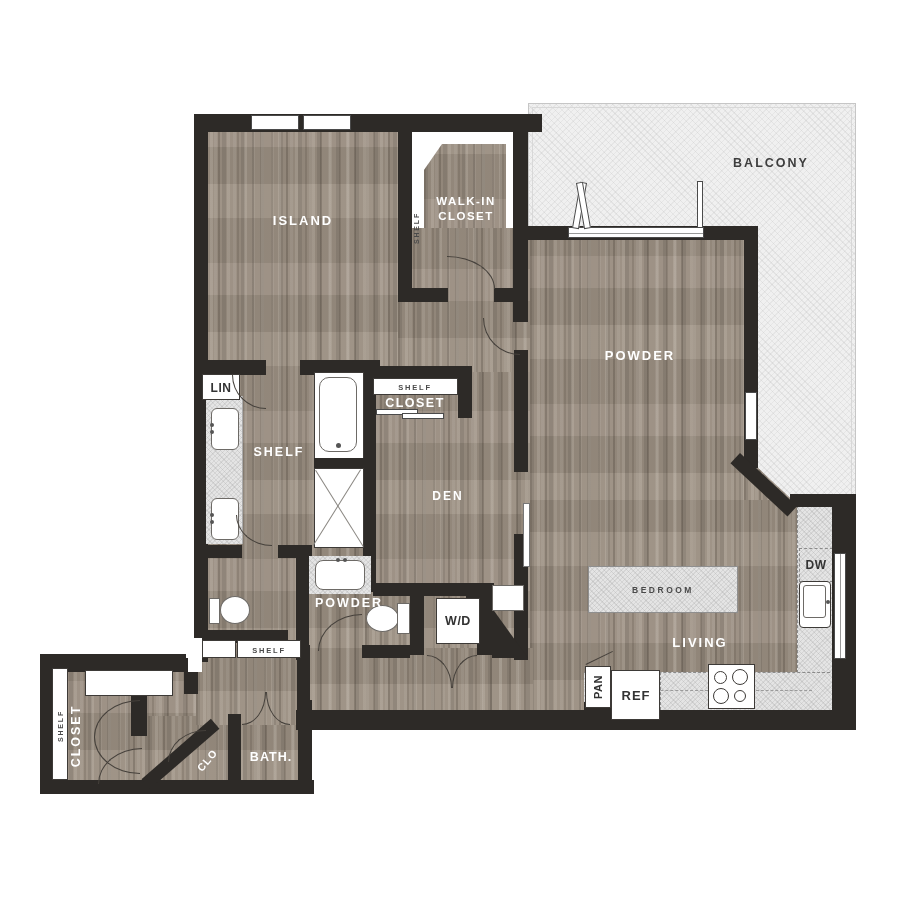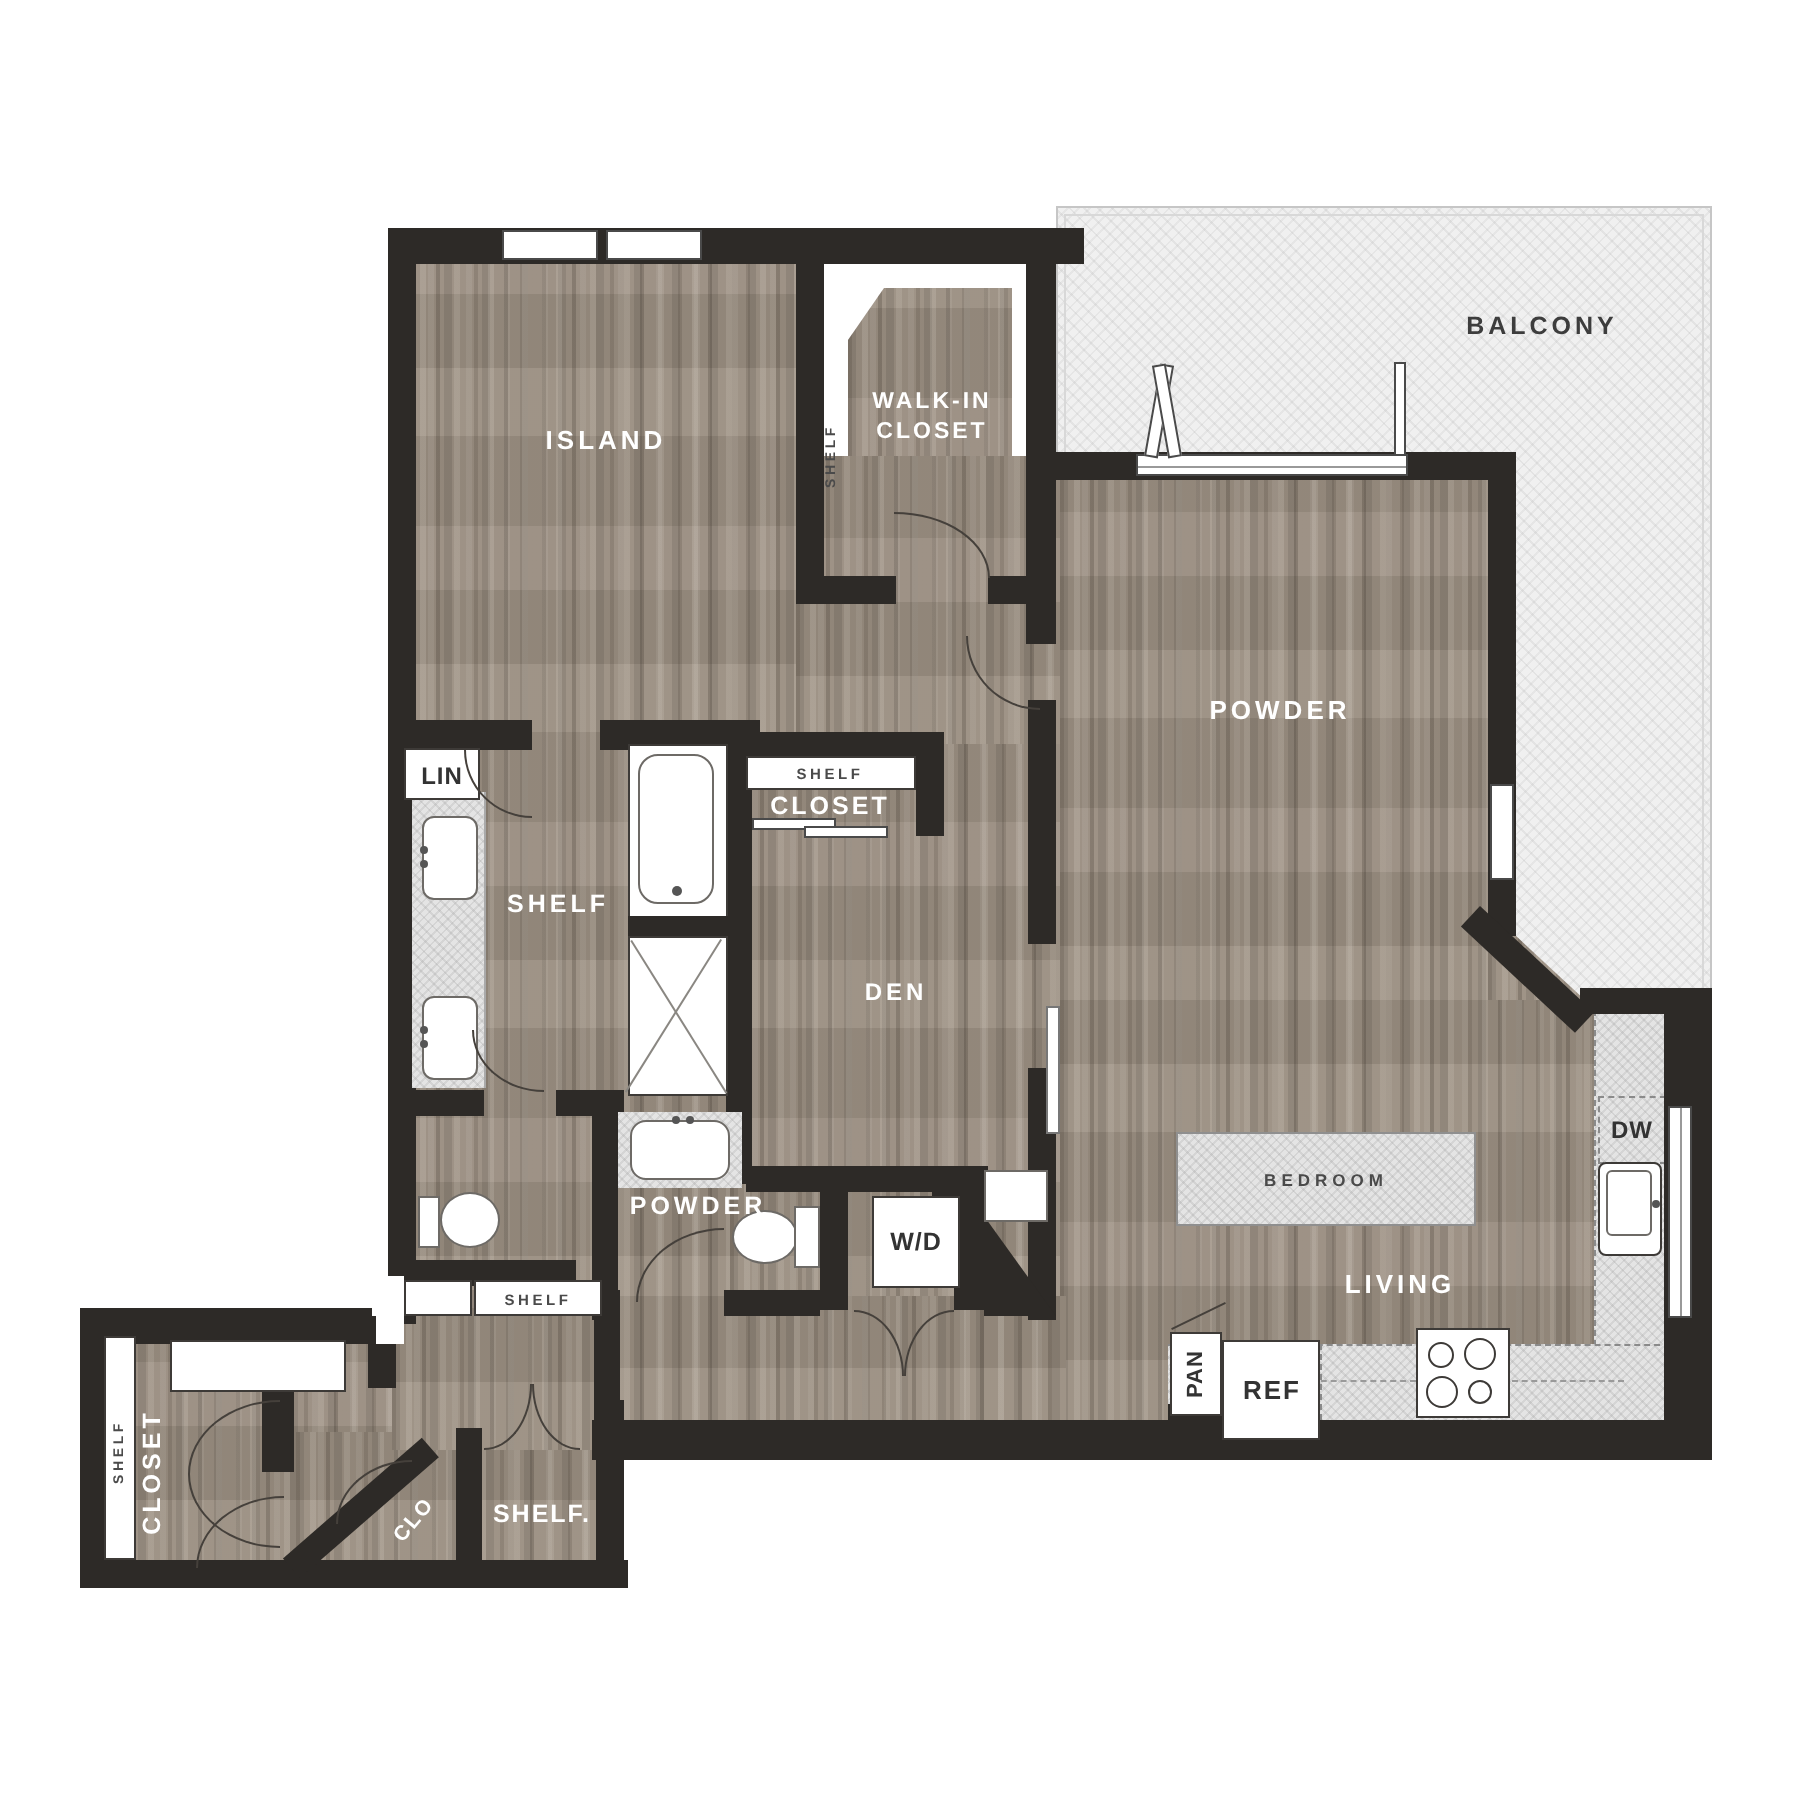--- a/index.html
+++ b/index.html
@@ -209,20 +209,20 @@
   <div class="lbl" style="left:279px;top:452px;font-size:12.5px;">SHELF</div>
   <div class="lbl lbl-sm" style="left:415px;top:387px;">SHELF</div>
   <div class="lbl" style="left:415px;top:403px;font-size:12.5px;letter-spacing:1.5px;">CLOSET</div>
   <div class="lbl" style="left:448px;top:496px;font-size:12px;">DEN</div>
   <div class="lbl" style="left:349px;top:603px;font-size:12.5px;">POWDER</div>
   <div class="lbl lbl-dk" style="left:458px;top:621px;font-size:12.5px;letter-spacing:.5px;color:#333;">W/D</div>
   <div class="lbl lbl-sm" style="left:269px;top:650px;">SHELF</div>
   <div class="lbl vert lbl-sm" style="left:60px;top:726px;font-size:7px;">SHELF</div>
   <div class="lbl vert" style="left:76px;top:736px;font-size:12.5px;">CLOSET</div>
   <div class="lbl" style="left:207px;top:760px;font-size:10.5px;letter-spacing:1px;transform:translate(-50%,-50%) rotate(-50deg);">CLO</div>
-  <div class="lbl" style="left:271px;top:757px;font-size:12.5px;letter-spacing:1px;">SHELF.</div>
+  <div class="lbl" style="left:271px;top:757px;font-size:12.5px;letter-spacing:1px;">BATH.</div>
   <div class="lbl" style="left:700px;top:642px;">LIVING</div>
   <div class="lbl lbl-dk" style="left:663px;top:590px;font-size:8.5px;letter-spacing:2.5px;color:#4a4a4a;">BEDROOM</div>
   <div class="lbl lbl-dk" style="left:816px;top:565px;font-size:12px;letter-spacing:.5px;color:#333;">DW</div>
   <div class="lbl lbl-dk" style="left:598px;top:687px;font-size:11px;letter-spacing:.5px;color:#333;transform:translate(-50%,-50%) rotate(-90deg);">PAN</div>
   <div class="lbl lbl-dk" style="left:636px;top:695px;font-size:13px;letter-spacing:1px;color:#333;">REF</div>
 
 </div>
 
 </body></html>

